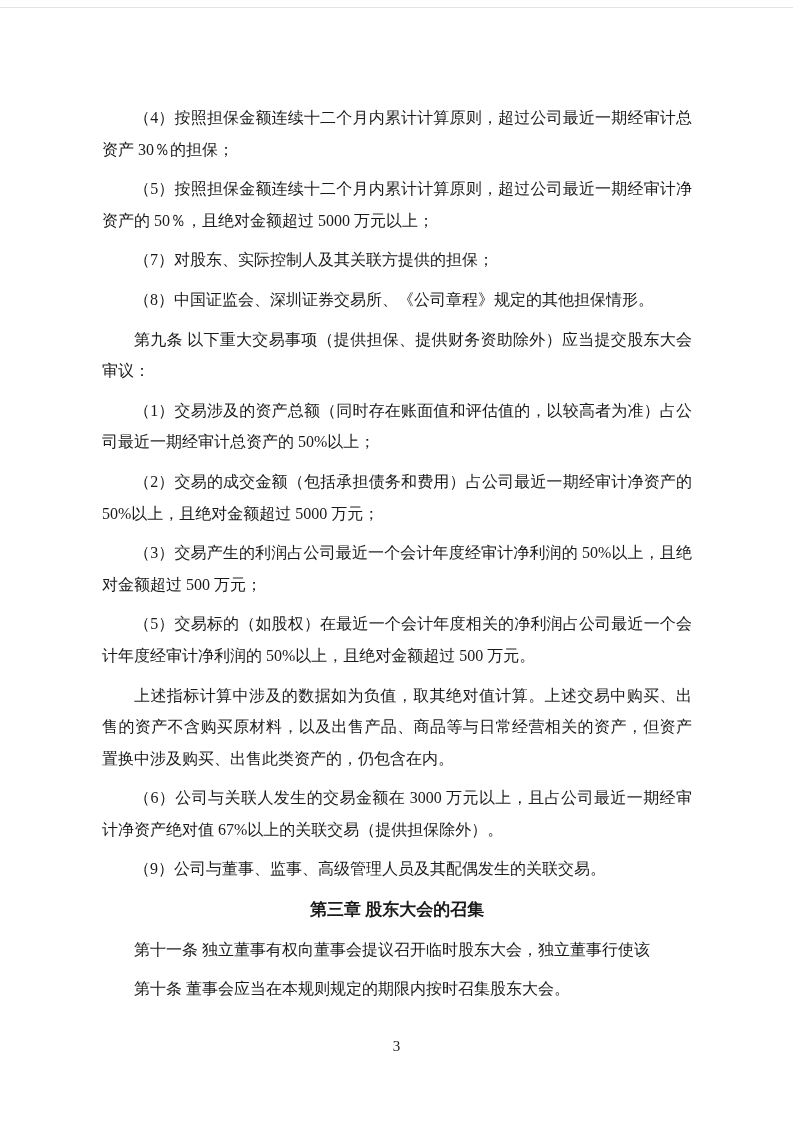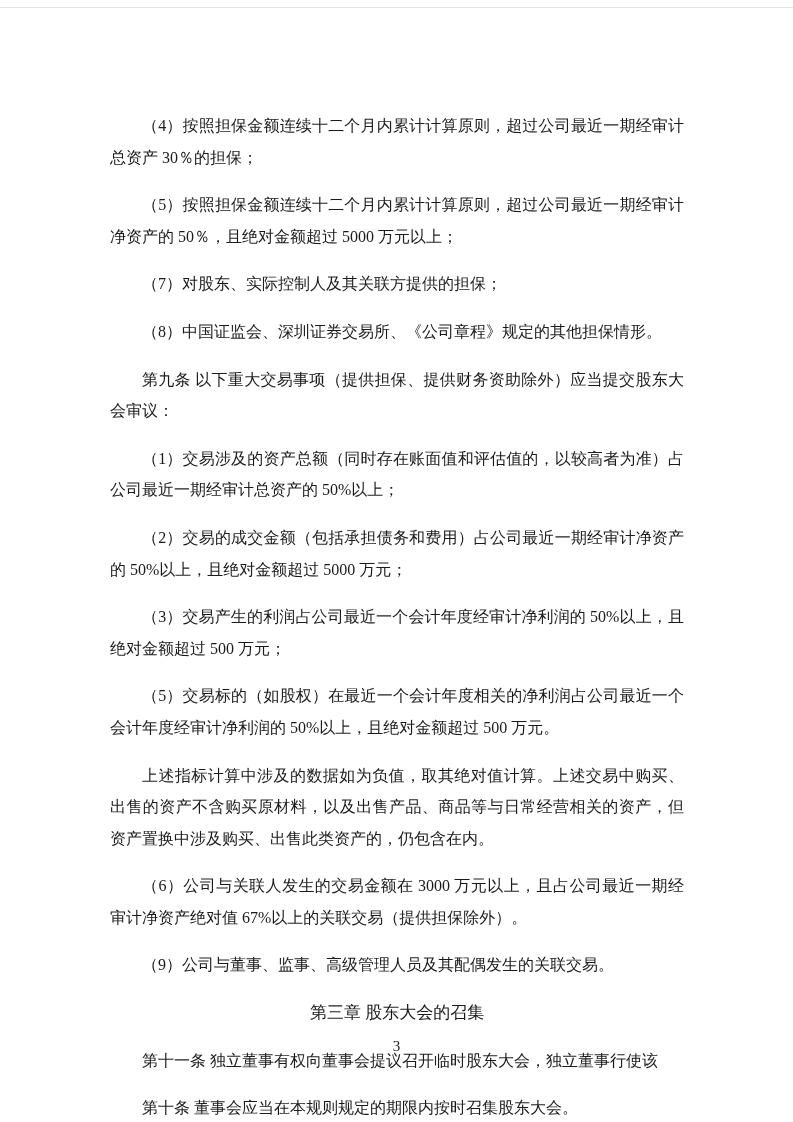--- a/index.html
+++ b/index.html
@@ -24,36 +24,36 @@
     height: 1px;
     background: #e3e3e3;
   }
   .doc-content {
     position: absolute;
     top: 94px;
     left: 94px;
     width: 606px;
   }
   .doc-content p {
-    margin: 16px;
+    margin: 8px;
     font-size: 16px;
     line-height: 31.6px;
     text-align: justify;
     text-justify: inter-character;
     text-indent: 32px;
     word-break: break-all;
   }
   .doc-content p b {
     font-weight: normal;
   }
   .doc-content h2.chapter-heading {
     margin: 9px 0 8px 0;
     font-size: 17px;
     line-height: 31.6px;
-    font-weight: normal;
+    font-weight: bold;
     text-align: center;
     text-indent: 0;
   }
   .page-footer {
     position: absolute;
     top: 1036px;
     left: 0;
     width: 100%;
     text-align: center;
     font-size: 15px;

